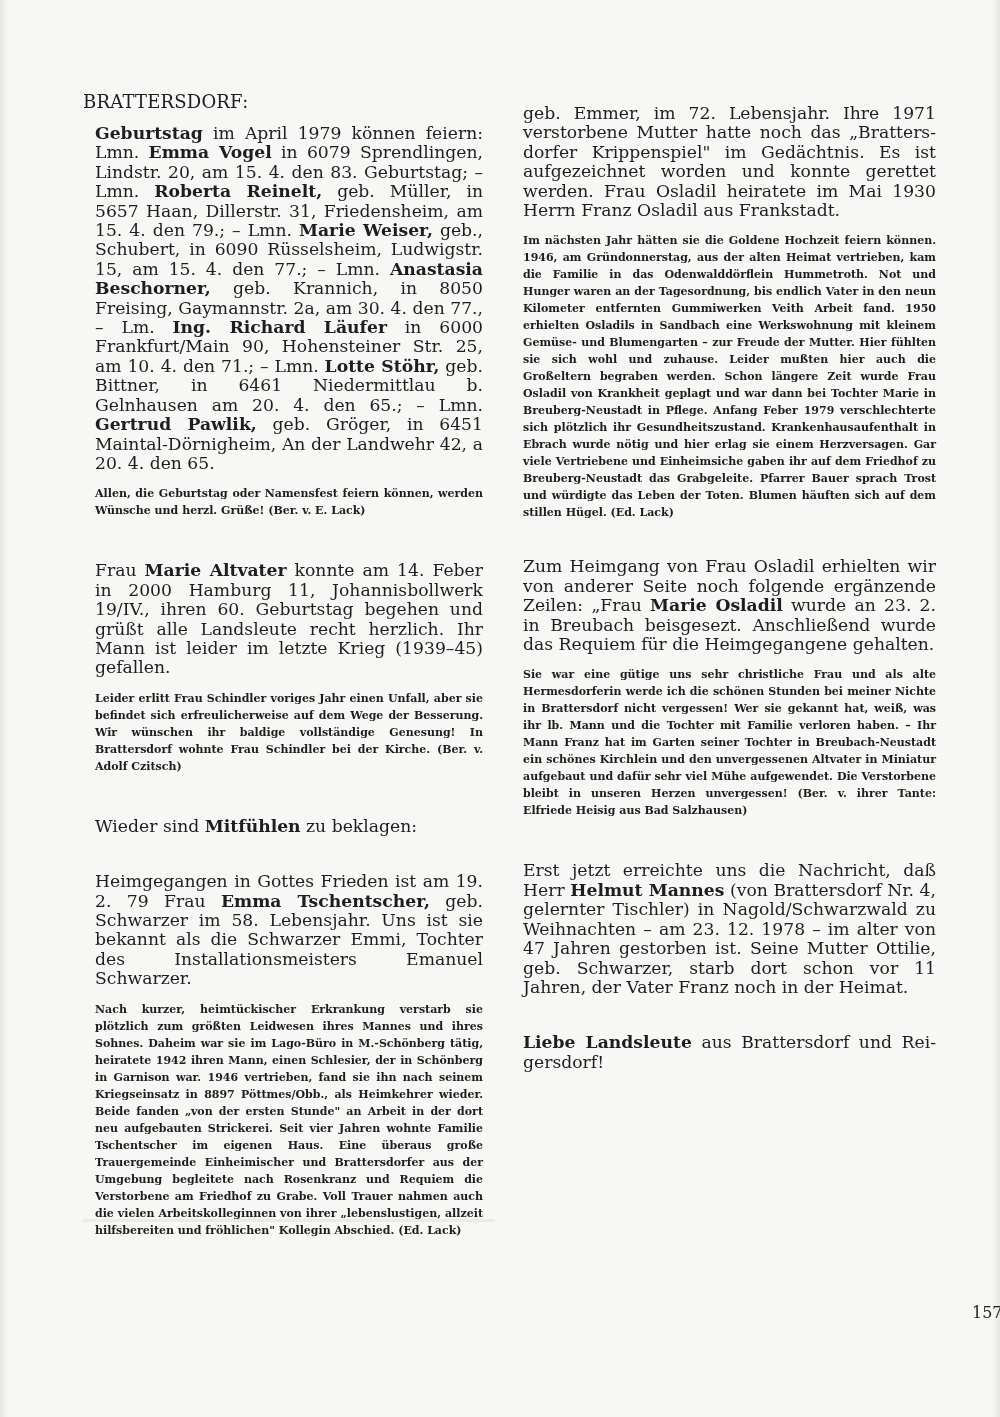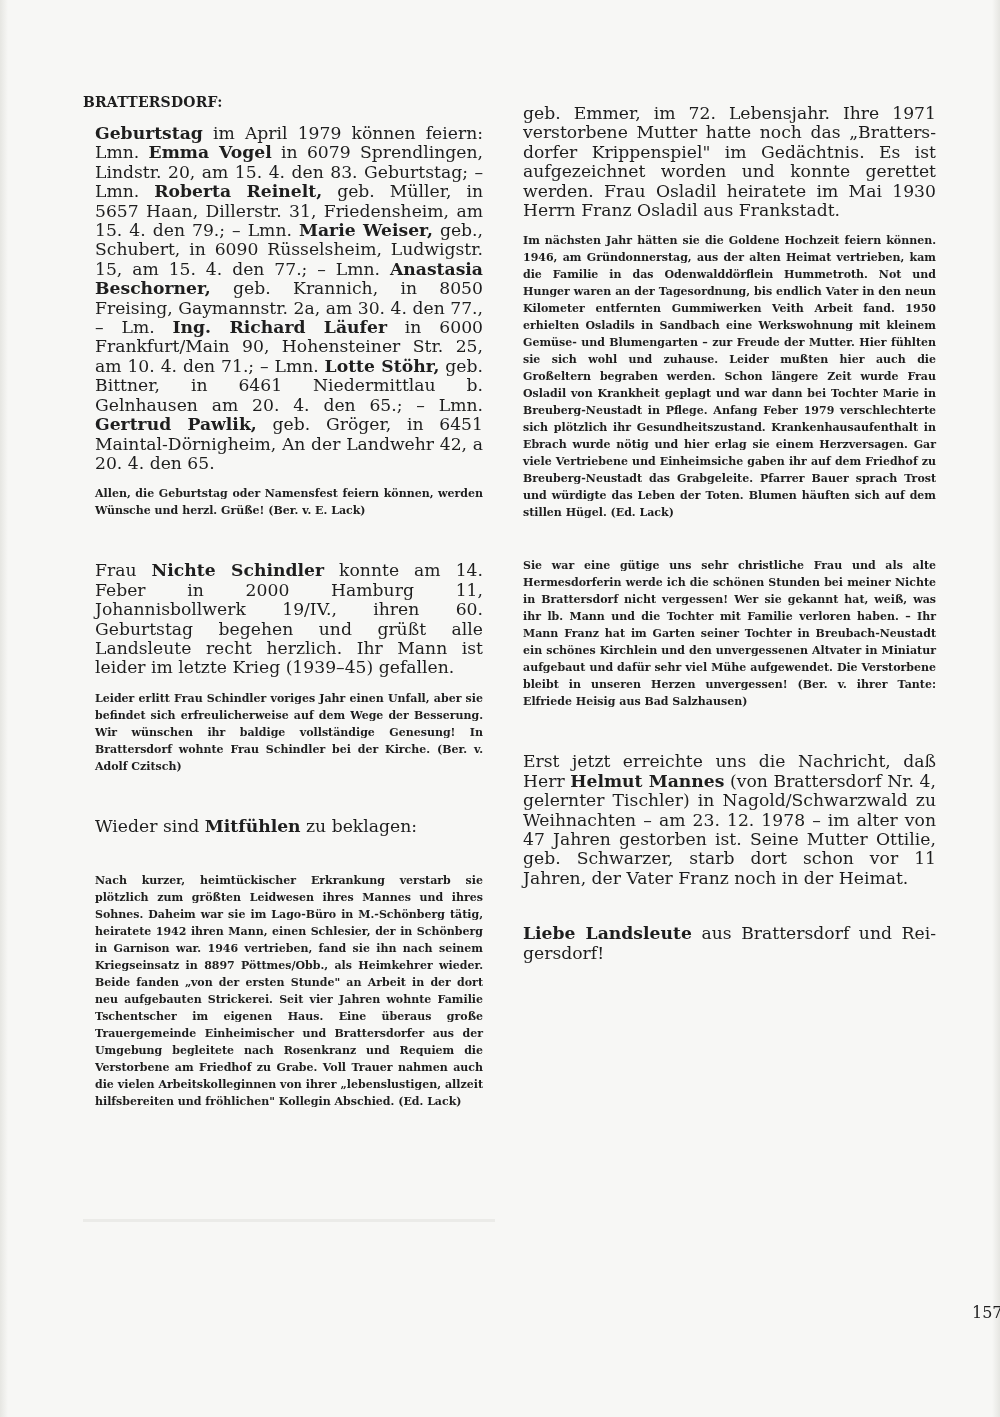--- a/index.html
+++ b/index.html
@@ -18,21 +18,21 @@
   .page-edge.left { left: 0; }
   .page-edge.right { right: 0; transform: scaleX(-1); }
   .col {
     position: absolute; top: 92px;
   }
   .col-left { left: 83px; width: 412px; }
   .col-right { left: 511px; width: 437px; }
   p { margin: 12px; text-align: justify; hyphens: manual; }
   .big { font-size: 17.2px; line-height: 19.4px; }
   .small { font-size: 11px; line-height: 17px; font-weight: bold; }
-  .heading { font-weight: bold; font-size: 14px; line-height: 20px; letter-spacing: 0.2px; }
+  .heading { font-weight: normal; font-size: 18px; line-height: 20px; letter-spacing: 0.2px; }
   b { font-weight: bold; }
   .gap-m { height: 12px; }
   .gap-l { height: 18px; }
   .page-number {
     position: absolute; left: 972px; top: 1303px;
     font-size: 16px;
   }
   .rule {
     position: absolute; left: 83px; width: 412px; top: 1219px; height: 3px;
     background: #ebebe8;
@@ -42,35 +42,37 @@
 <body>
 
 <div class="page-edge left"></div>
 <div class="page-edge right"></div>
 
 <div class="col col-left">
   <div class="heading">BRATTERSDORF:</div>
   <p class="big"><b>Geburtstag</b> im April 1979 können feiern: Lmn. <b>Emma Vogel</b> in 6079 Sprendlingen, Lindstr. 20, am 15. 4. den 83. Geburtstag; – Lmn. <b>Roberta Reinelt,</b> geb. Müller, in 5657 Haan, Dillerstr. 31, Friedensheim, am 15. 4. den 79.; – Lmn. <b>Marie Weiser,</b> geb., Schubert, in 6090 Rüsselsheim, Ludwigstr. 15, am 15. 4. den 77.; – Lmn. <b>Anastasia Beschorner,</b> geb. Krannich, in 8050 Freising, Gaymannstr. 2a, am 30. 4. den 77., – Lm. <b>Ing. Richard Läufer</b> in 6000 Frankfurt/Main 90, Hohensteiner Str. 25, am 10. 4. den 71.; – Lmn. <b>Lotte Stöhr,</b> geb. Bittner, in 6461 Niedermittlau b. Gelnhausen am 20. 4. den 65.; – Lmn. <b>Gertrud Pawlik,</b> geb. Gröger, in 6451 Maintal-Dörnigheim, An der Landwehr 42, a 20. 4. den 65.</p>
   <p class="small">Allen, die Geburtstag oder Namensfest feiern kön­nen, werden Wünsche und herzl. Grüße! (Ber. v. E. Lack)</p>
   <div class="gap-l"></div>
-  <p class="big">Frau <b>Nichte Schindler</b> konnte am 14. Feber in 2000 Hamburg 11, Johannisbollwerk 19/IV., ihren 60. Geburtstag begehen und grüßt alle Landsleute recht herzlich. Ihr Mann ist leider im letzte Krieg (1939–45) gefallen.</p>
+  <p class="big">Frau <b>Marie Altvater</b> konnte am 14. Feber in 2000 Hamburg 11, Johannisbollwerk 19/IV., ihren 60. Geburtstag begehen und grüßt alle Landsleute recht herzlich. Ihr Mann ist leider im letzte Krieg (1939–45) gefallen.</p>
   <p class="small">Leider erlitt Frau Schindler voriges Jahr einen Unfall, aber sie befindet sich erfreulicherweise auf dem Wege der Besserung. Wir wünschen ihr baldige vollständige Genesung! In Brattersdorf wohnte Frau Schindler bei der Kirche. (Ber. v. Adolf Czitsch)</p>
   <div class="gap-l"></div>
   <p class="big">Wieder sind <b>Mitfühlen</b> zu beklagen:</p>
   <div class="gap-m"></div>
+  <p class="big">Heimgegangen in Gottes Frieden ist am 19. 2. 79 Frau <b>Emma Tschentscher,</b> geb. Schwar­zer im 58. Lebensjahr. Uns ist sie bekannt als die Schwarzer Emmi, Tochter des Installa­tionsmeisters Emanuel Schwarzer.</p>
   <p class="small">Nach kurzer, heimtückischer Erkrankung verstarb sie plötzlich zum größten Leidwesen ihres Mannes und ihres Sohnes. Daheim war sie im Lago-Büro in M.-Schönberg tätig, heiratete 1942 ihren Mann, ei­nen Schlesier, der in Schönberg in Garnison war. 1946 vertrieben, fand sie ihn nach seinem Kriegsein­satz in 8897 Pöttmes/Obb., als Heimkehrer wieder. Beide fanden „von der ersten Stunde" an Arbeit in der dort neu aufgebauten Strickerei. Seit vier Jah­ren wohnte Familie Tschentscher im eigenen Haus. Eine überaus große Trauergemeinde Einheimi­scher und Brattersdorfer aus der Umgebung beglei­tete nach Rosenkranz und Requiem die Verstor­bene am Friedhof zu Grabe. Voll Trauer nahmen auch die vielen Arbeitskolleginnen von ihrer „le­benslustigen, allzeit hilfsbereiten und fröhlichen" Kollegin Abschied. (Ed. Lack)</p>
   <div style="height:34px"></div>
 </div>
 
 <div class="rule"></div>
 
 <div class="col col-right">
   <p class="big">geb. Emmer, im 72. Lebensjahr. Ihre 1971 verstorbene Mutter hatte noch das „Bratters­dorfer Krippenspiel" im Gedächtnis. Es ist aufgezeichnet worden und konnte gerettet werden. Frau Osladil heiratete im Mai 1930 Herrn Franz Osladil aus Frankstadt.</p>
   <p class="small">Im nächsten Jahr hätten sie die Goldene Hochzeit feiern können. 1946, am Gründonnerstag, aus der alten Heimat vertrieben, kam die Familie in das Odenwalddörflein Hummetroth. Not und Hunger waren an der Tagesordnung, bis endlich Vater in den neun Kilometer entfernten Gummiwerken Veith Arbeit fand. 1950 erhielten Osladils in Sand­bach eine Werkswohnung mit kleinem Gemüse- und Blumengarten – zur Freude der Mutter. Hier fühlten sie sich wohl und zuhause. Leider mußten hier auch die Großeltern begraben werden. Schon längere Zeit wurde Frau Osladil von Krankheit geplagt und war dann bei Tochter Marie in Breu­berg-Neustadt in Pflege. Anfang Feber 1979 ver­schlechterte sich plötzlich ihr Gesundheitszustand. Krankenhausaufenthalt in Ebrach wurde nötig und hier erlag sie einem Herzversagen. Gar viele Vertrie­bene und Einheimsiche gaben ihr auf dem Friedhof zu Breuberg-Neustadt das Grabgeleite. Pfarrer Bauer sprach Trost und würdigte das Leben der Toten. Blumen häuften sich auf dem stillen Hügel. (Ed. Lack)</p>
   <div class="gap-m"></div>
+  <p class="big">Zum Heimgang von Frau Osladil erhielten wir von anderer Seite noch folgende ergän­zende Zeilen: „Frau <b>Marie Osladil</b> wurde an 23. 2. in Breubach beisgesezt. Anschließend wurde das Requiem für die Heimgegangene gehalten.</p>
   <p class="small">Sie war eine gütige uns sehr christliche Frau und als alte Hermesdorferin werde ich die schönen Stun­den bei meiner Nichte in Brattersdorf nicht verges­sen! Wer sie gekannt hat, weiß, was ihr lb. Mann und die Tochter mit Familie verloren haben. – Ihr Mann Franz hat im Garten seiner Tochter in Breubach-Neustadt ein schönes Kirchlein und den unverges­senen Altvater in Miniatur aufgebaut und dafür sehr viel Mühe aufgewendet. Die Verstorbene bleibt in unseren Herzen unvergessen! (Ber. v. ihrer Tante: Elfriede Heisig aus Bad Salzhausen)</p>
   <div class="gap-l"></div>
   <p class="big">Erst jetzt erreichte uns die Nachricht, daß Herr <b>Helmut Mannes</b> (von Brattersdorf Nr. 4, gelernter Tischler) in Nagold/Schwarzwald zu Weihnachten – am 23. 12. 1978 – im alter von 47 Jahren gestorben ist. Seine Mutter Ottilie, geb. Schwarzer, starb dort schon vor 11 Jahren, der Vater Franz noch in der Hei­mat.</p>
   <div class="gap-m"></div>
   <p class="big"><b>Liebe Landsleute</b> aus Brattersdorf und Rei­gersdorf!</p>
 </div>
 
 <div class="page-number">157</div>
 
 </body></html>

